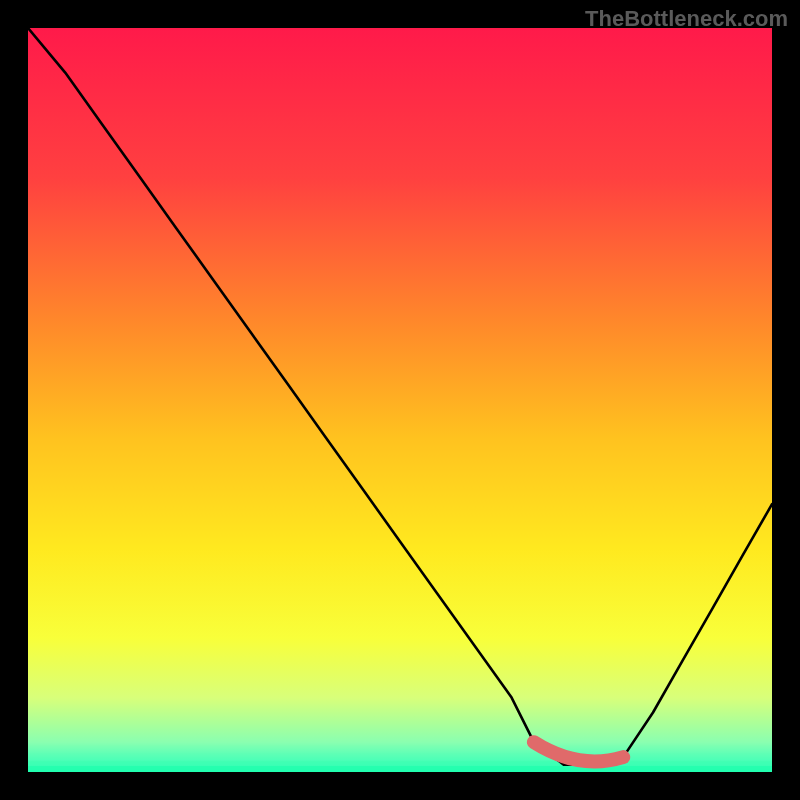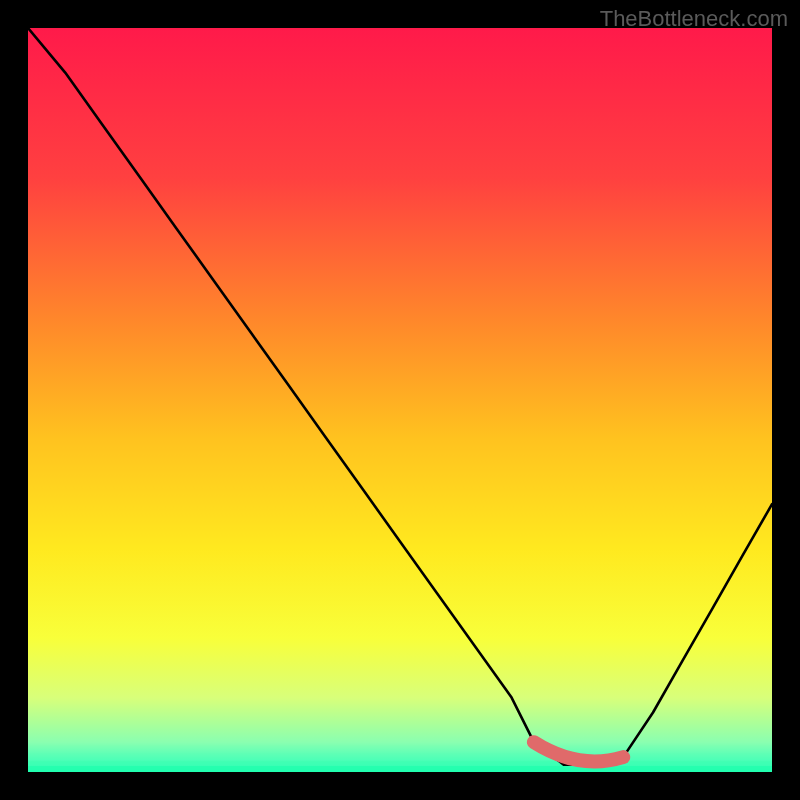--- a/index.html
+++ b/index.html
@@ -10,21 +10,21 @@
   background: #000;
   position: relative;
   font-family: Arial, sans-serif;
 }
 .watermark {
   position: absolute;
   top: 6px;
   right: 12px;
   color: #5a5a5a;
   font-size: 22px;
-  font-weight: 400;
+  font-weight: 700;
   z-index: 10;
 }
 .plot-area {
   position: absolute;
   left: 28px;
   top: 28px;
   width: 744px;
   height: 744px;
 }
 svg {

